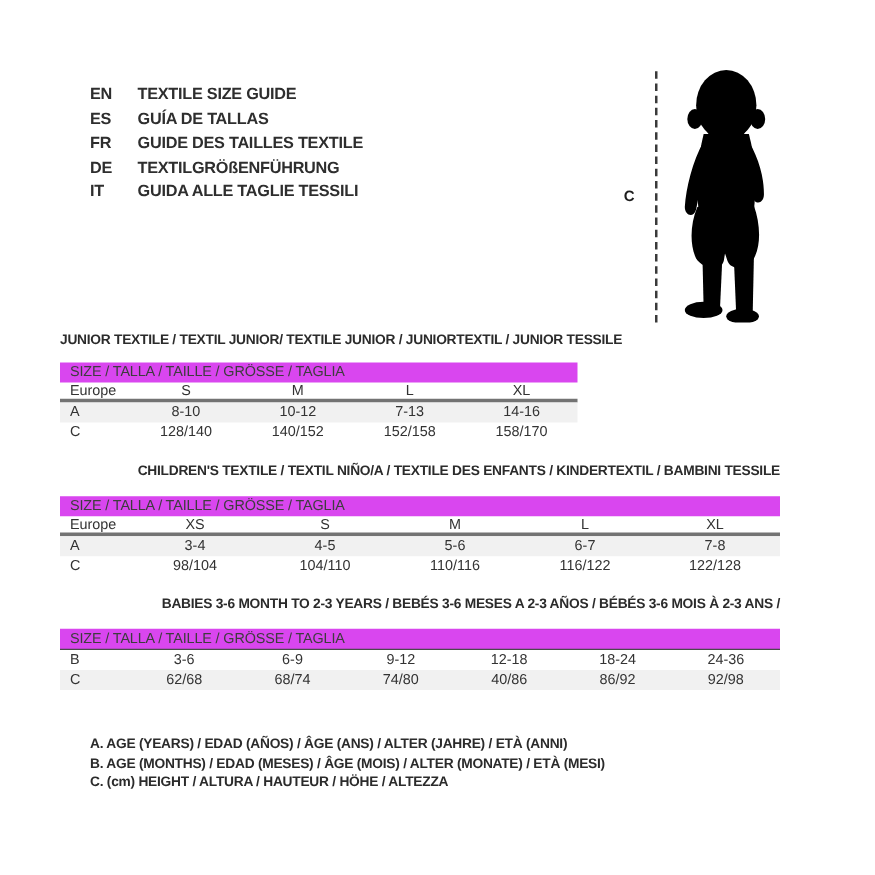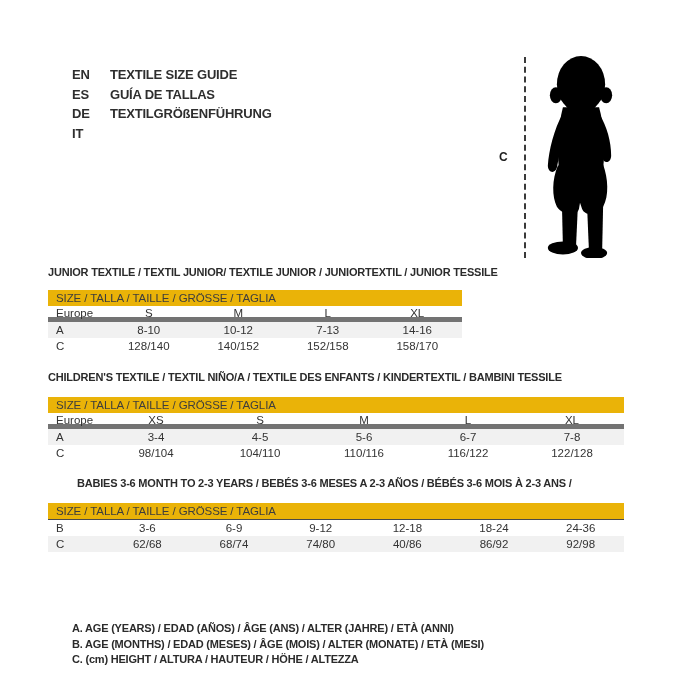--- a/index.html
+++ b/index.html
@@ -17,54 +17,59 @@
                 border-left:2px dashed #3a3a3a;}
   .measure-label{position:absolute;left:499px;top:150px;font-size:12px;font-weight:bold;color:#1d1d1d;}
   .baby{position:absolute;left:534px;top:55px;width:90px;height:203px;}
   
   .tbl{position:absolute;left:48px;}
   .t1{top:266px;width:414px;}
   .t2{top:371px;width:576px;}
   .t3{top:477px;width:576px;}
   .tbl-title{font-size:11px;font-weight:bold;color:#2b2b2b;letter-spacing:-0.2px;
              line-height:13px;margin-bottom:11px;white-space:nowrap;}
-  .t2 .tbl-title,.t3 .title-block{margin-bottom:13px;}
+  .t2 .tbl-title,.t3 .title-block{margin-bottom:13px;text-align:right;}
   .t3 .tbl-title{margin-bottom:0;padding-left:29px;}
-  .tbl-bar{height:16px;line-height:16px;background:#eab308;color:#3d3d3d;
+  .tbl-bar{height:16px;line-height:16px;background:#d946ef;color:#3d3d3d;
            font-size:11.5px;padding-left:8px;letter-spacing:-0.1px;white-space:nowrap;}
   .t3 .tbl-bar{border-bottom:1px solid #4a4a4a;box-sizing:content-box;}
   .row{display:flex;height:16px;line-height:16px;font-size:11.5px;color:#333;}
   .row .lbl{width:56px;padding-left:8px;box-sizing:border-box;}
   .row .cell{flex:1;text-align:center;}
-  .row.sizes{border-bottom:5px solid #737373;box-sizing:border-box;line-height:15px;}
+  .row.sizes{border-bottom:3px solid #737373;box-sizing:border-box;line-height:15px;}
   .row.stripe{background:#f1f1f1;}
   
   .notes{position:absolute;left:72px;top:588px;font-size:11px;font-weight:bold;
-         color:#2b2b2b;line-height:15.5px;letter-spacing:-0.2px;white-space:nowrap;margin-top:33px;}
+         color:#2b2b2b;line-height:15.5px;letter-spacing:-0.2px;white-space:nowrap;}
 </style>
 </head>
 <body>
 
 <div class="page">
 
   <section class="langs">
     <div class="lang-row">
       <span class="lang-code">EN</span>
       <span class="lang-label">TEXTILE SIZE GUIDE</span>
     </div>
     <div class="lang-row">
       <span class="lang-code">ES</span>
       <span class="lang-label">GUÍA DE TALLAS</span>
     </div>
     <div class="lang-row">
+      <span class="lang-code">FR</span>
+      <span class="lang-label">GUIDE DES TAILLES TEXTILE</span>
+    </div>
+    <div class="lang-row">
       <span class="lang-code">DE</span>
       <span class="lang-label">TEXTILGRÖßENFÜHRUNG</span>
     </div>
     <div class="lang-row">
       <span class="lang-code">IT</span>
+      <span class="lang-label">GUIDA ALLE TAGLIE TESSILI</span>
     </div>
   </section>
 
   <div class="measure-line"></div>
   <div class="measure-label">C</div>
   <svg class="baby" viewBox="0 0 88 202" xmlns="http://www.w3.org/2000/svg" fill="#000000">
     <ellipse cx="46" cy="29" rx="24" ry="28"></ellipse>
     <ellipse cx="21" cy="40" rx="6" ry="8"></ellipse>
     <ellipse cx="71" cy="40" rx="6" ry="8"></ellipse>
     <ellipse cx="46" cy="44" rx="17" ry="14"></ellipse>

